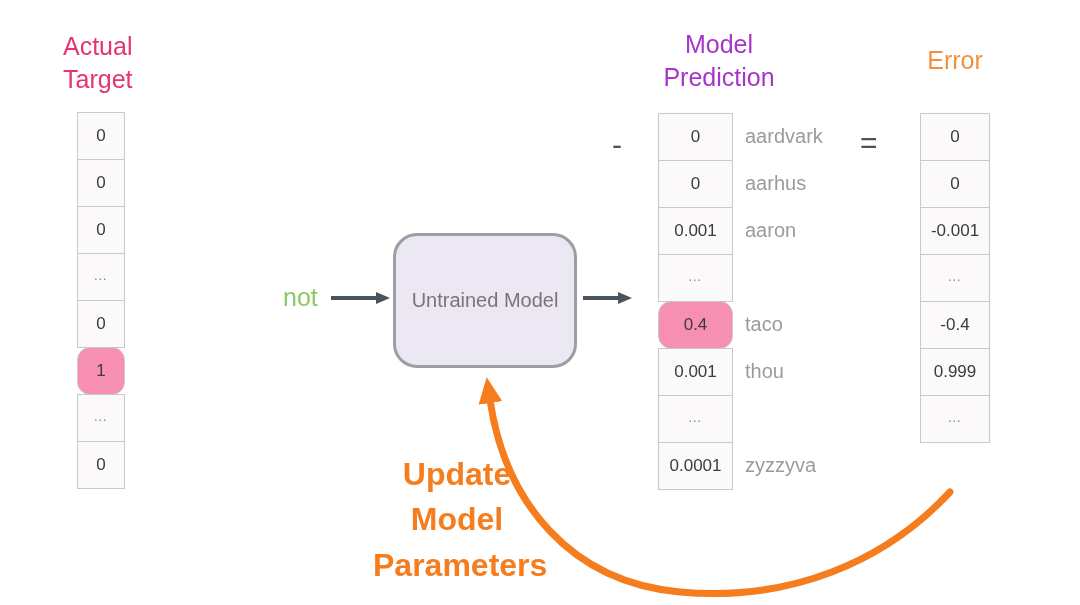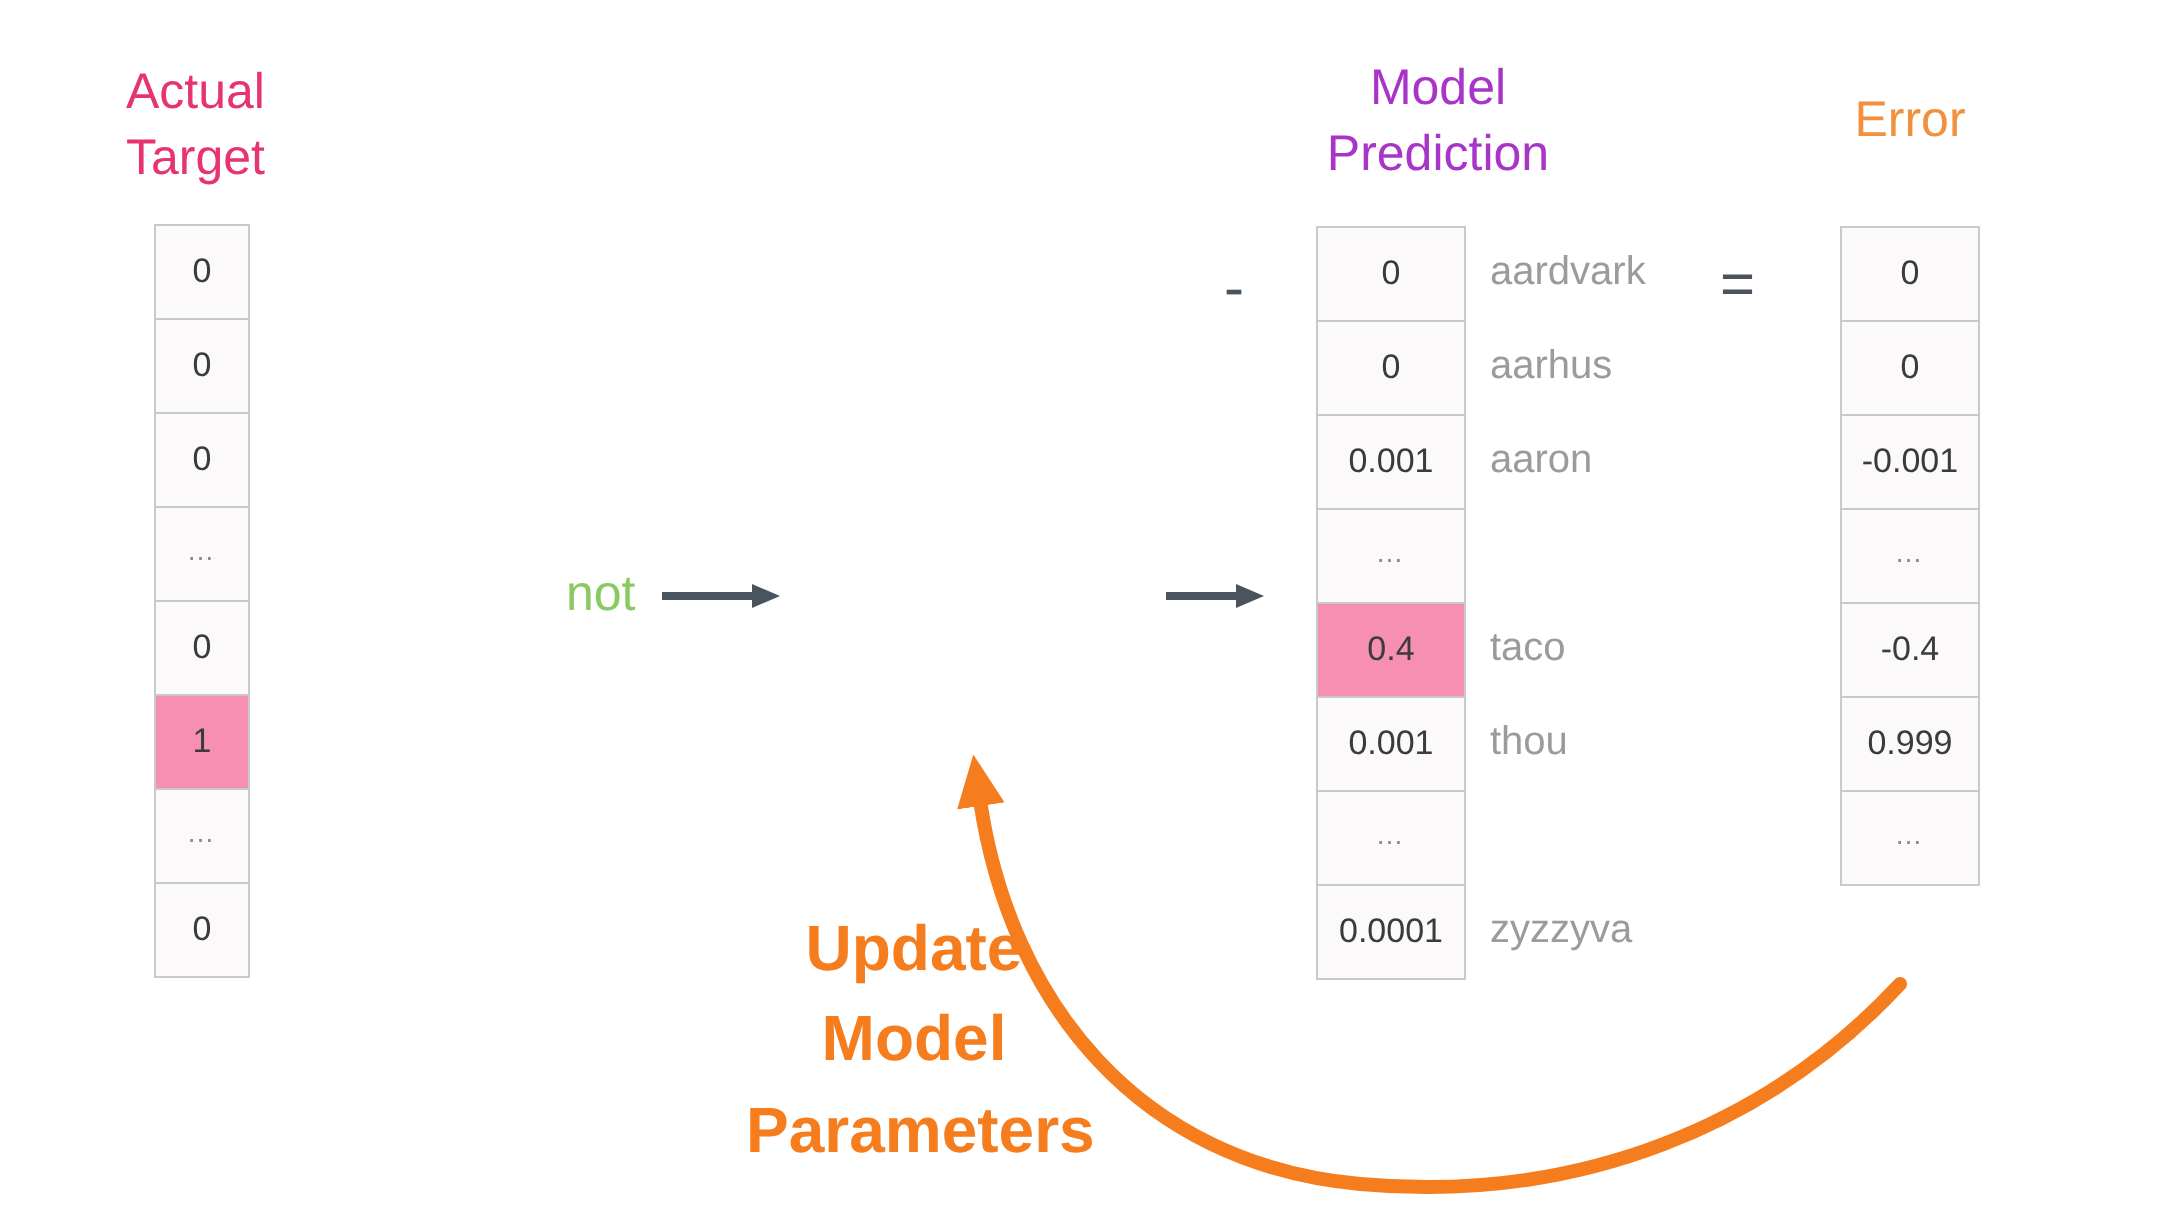--- a/index.html
+++ b/index.html
@@ -17,21 +17,21 @@
   #col-target{left:77px;top:112px;width:48px;}
   #col-pred{left:658px;top:113px;width:75px;}
   #col-words{left:745px;top:113px;width:120px;}
   #col-error{left:920px;top:113px;width:70px;}
 
   .cell{
     box-sizing:border-box;height:48px;border:1px solid #c9c9c9;background:#fbf9f9;
     text-align:center;line-height:46px;font-size:17px;color:#3b3b3b;
   }
   .cell + .cell{margin-top:-1px;}
-  .cell.hl{background:var(--highlight-pink);}
+  .cell.hl{background:var(--highlight-pink);border-radius:13px;}
   .cell.dots{color:#8a8a8a;font-size:14px;letter-spacing:1.5px;line-height:42px;}
 
   .wordcell{
     box-sizing:border-box;height:47px;line-height:47px;font-size:20px;color:#9b9b9b;text-align:left;
   }
 
   #not-label{left:283px;top:283px;font-size:25px;color:var(--input-green);}
   #model-box{
     left:393px;top:233px;width:184px;height:135px;box-sizing:border-box;
     background:#ece8f3;border:3px solid #9e9da2;border-radius:24px;
@@ -61,20 +61,23 @@
       <div class="cell">0</div>
       <div class="cell dots">…</div>
       <div class="cell">0</div>
       <div class="cell hl">1</div>
       <div class="cell dots">…</div>
       <div class="cell">0</div>
     </div>
 
   <div id="not-label" class="abs">not</div>
 
+  <div id="model-box" class="abs">
+    <span>Untrained Model</span>
+  </div>
 
   <div id="hdr-pred" class="hdr">Model
 Prediction</div>
 
   <div id="minus" class="abs">-</div>
 
   <div id="col-pred" class="col">
       <div class="cell">0</div>
       <div class="cell">0</div>
       <div class="cell">0.001</div>

